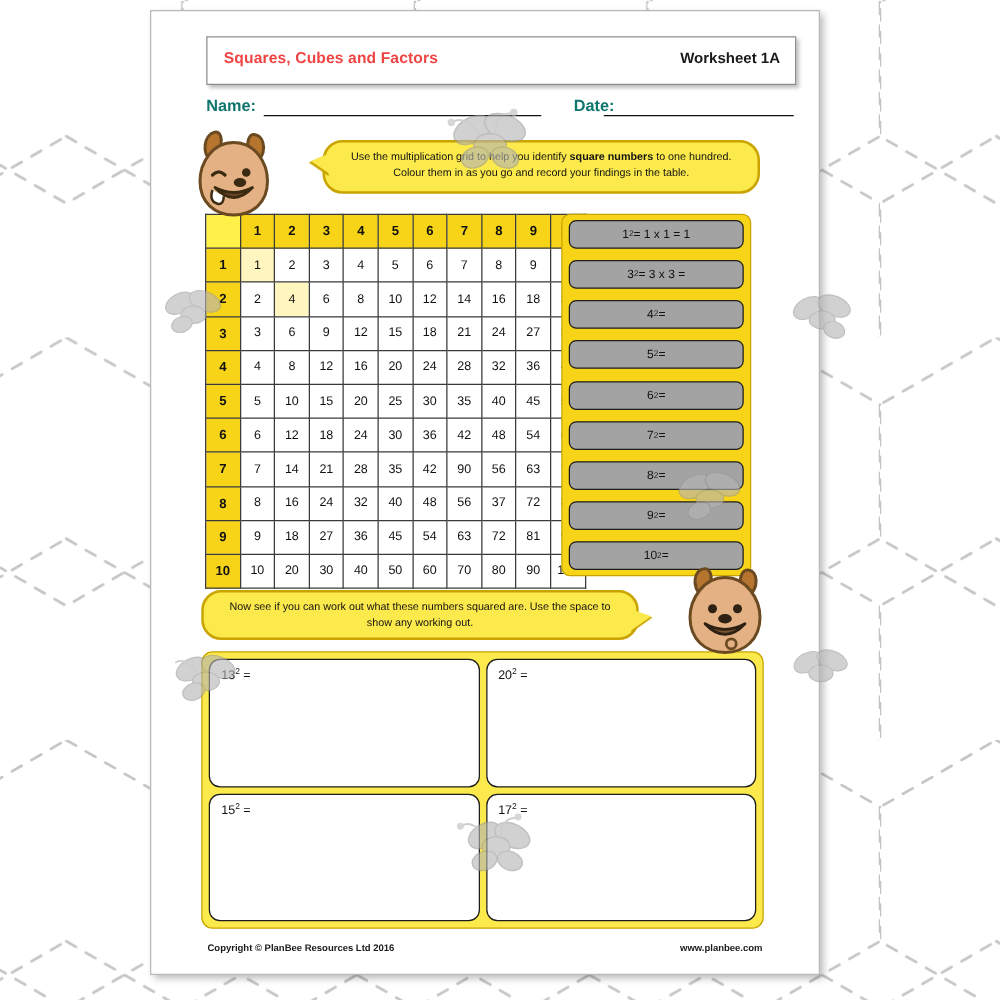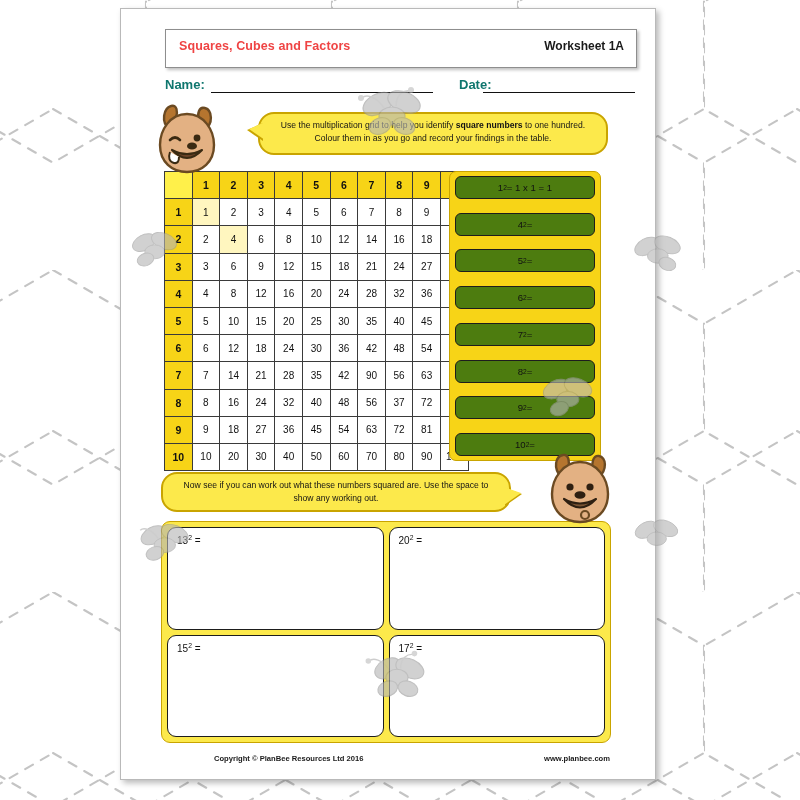--- a/index.html
+++ b/index.html
@@ -137,21 +137,21 @@
     width: 152px; height: 290px;
     background: #F7D417;
     border: 1.8px solid #C9A400;
     border-radius: 7px;
     box-sizing: border-box;
     padding: 4px 5px;
     display: flex; flex-direction: column; justify-content: space-between;
   }
   .ansbox {
     height: 23px;
-    background: #4d7c0f;
+    background: #a3a3a3;
     border: 1.4px solid #1d1d1d;
     border-radius: 6px;
     box-sizing: border-box;
     display: flex; align-items: center; justify-content: center;
     font-size: 9.6px; color: #111;
   }
   .ansbox sup { font-size: 6.6px; vertical-align: super; }
 
   
   #workpanel {
@@ -177,21 +177,21 @@
   }
   .worklabel {
     position: absolute; left: 9px; top: 6px;
     font-size: 10px; color: #111;
   }
   .worklabel sup { font-size: 6.8px; vertical-align: super; }
 
   
   .footer {
     position: absolute; bottom: 16px;
-    font-size: 7.6px; font-weight: bold; color: #1a1a1a; margin-left: 48px;
+    font-size: 7.6px; font-weight: bold; color: #1a1a1a;
   }
   .footer-left { left: 45px; }
   .footer-right { right: 45px; }
 
   
   .deco { position: absolute; pointer-events: none; }
   #dog1 { left: 150px; top: 100px; z-index: 5; }
   #dog2 { left: 540px; top: 452px; z-index: 5; }
   .bee { position: absolute; z-index: 6; pointer-events: none; opacity: .62; }
   #bee1 { left: 352px; top: 82px; }
@@ -386,20 +386,21 @@
               <td>70</td>
               <td>80</td>
               <td>90</td>
               <td>100</td>
             </tr>
           </tbody>
       </table>
 
       <div id="answers">
           <div class="ansbox">1<sup>2</sup> = 1 x 1 = 1</div>
+          <div class="ansbox">3<sup>2</sup> = 3 x 3 =</div>
           <div class="ansbox">4<sup>2</sup> =</div>
           <div class="ansbox">5<sup>2</sup> =</div>
           <div class="ansbox">6<sup>2</sup> =</div>
           <div class="ansbox">7<sup>2</sup> =</div>
           <div class="ansbox">8<sup>2</sup> =</div>
           <div class="ansbox">9<sup>2</sup> =</div>
           <div class="ansbox">10<sup>2</sup> =</div>
         </div>
 
       <div class="bubble-tail" id="bubble2-tail"></div>

